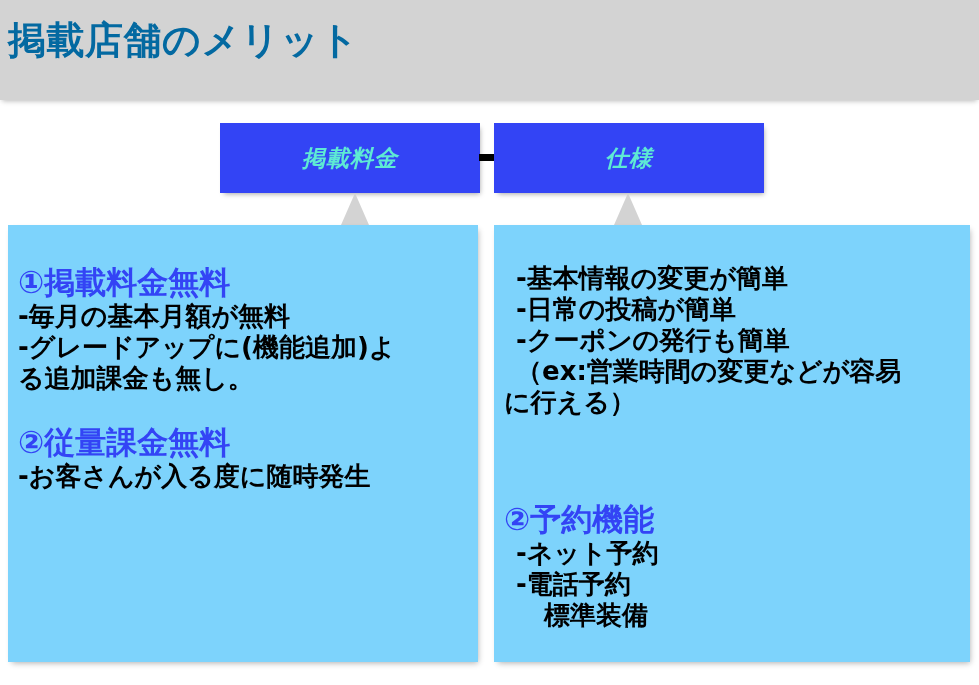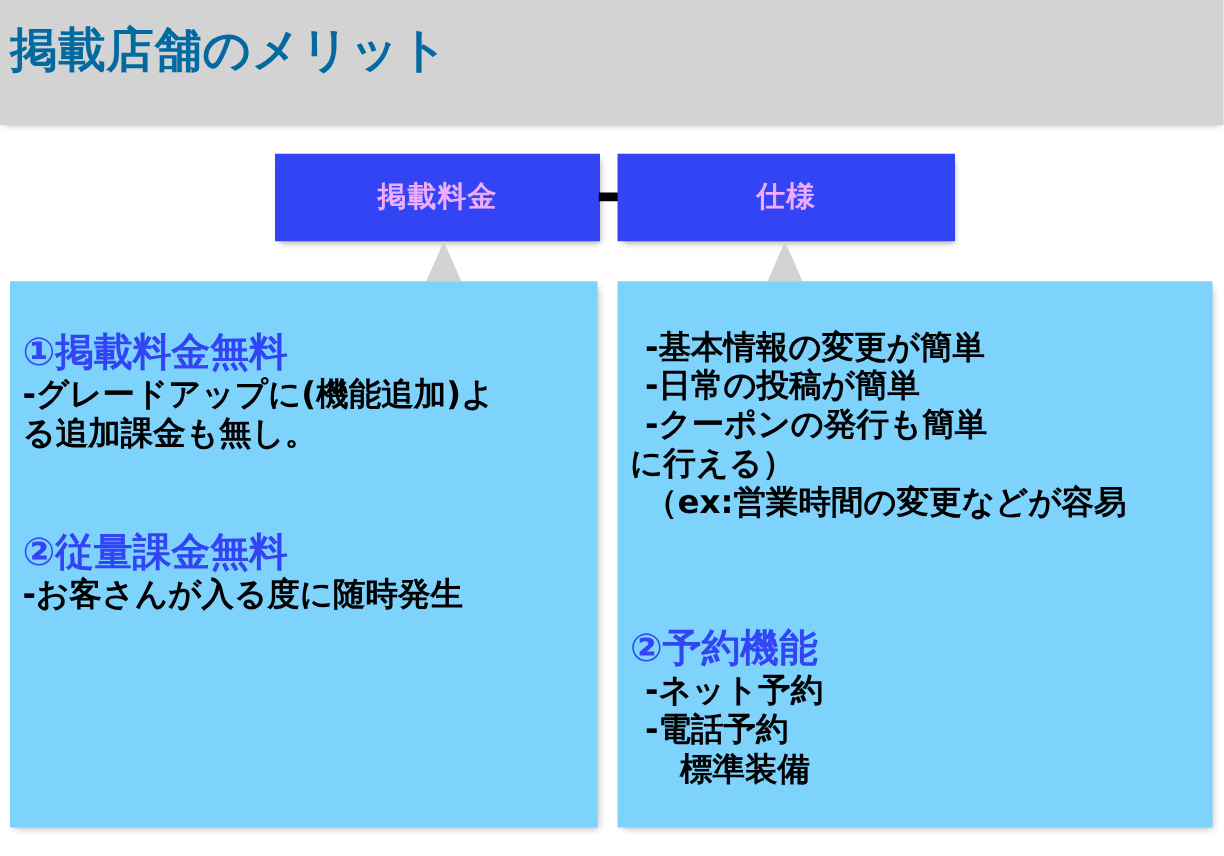--- a/index.html
+++ b/index.html
@@ -43,25 +43,26 @@
     position: absolute;
     top: 123px;
     height: 70px;
     background: #3344f5;
     box-shadow: 2px 3px 5px -2px rgba(0,0,0,0.35);
     display: flex;
     align-items: center;
     justify-content: center;
   }
   .blue-box-label {
-    color: #f0abfc;
+    color: #5eead4;
     font-size: 23px;
     font-weight: bold;
     letter-spacing: 1px;
     line-height: 1;
+    font-style: italic;
   }
   #box-fee  { left: 220px; width: 260px; }
   #box-spec { left: 494px; width: 270px; text-align: center; }
 
   .dash-separator {
     position: absolute;
     left: 479px;
     top: 154px;
     width: 20px;
     height: 7px;
@@ -138,39 +139,40 @@
   <span class="blue-box-label">仕様</span>
 </div>
 
 <div class="arrow-up" id="arrow-left"></div>
 <div class="arrow-up" id="arrow-right"></div>
 
 <div class="panel" id="panel-fee">
 
   <div class="section" id="fee-sec-1">
     <div class="section-heading">①掲載料金無料</div>
+    <div class="body-line">-毎月の基本月額が無料</div>
     <div class="body-line">-グレードアップに(機能追加)よ</div>
     <div class="body-line">る追加課金も無し。</div>
   </div>
 
   <div class="section" id="fee-sec-2">
     <div class="section-heading">②従量課金無料</div>
     <div class="body-line">-お客さんが入る度に随時発生</div>
   </div>
 
 </div>
 
 <div class="panel" id="panel-spec">
 
   <div class="section" id="spec-sec-1">
     <div class="body-line indent-1">-基本情報の変更が簡単</div>
     <div class="body-line indent-1">-日常の投稿が簡単</div>
     <div class="body-line indent-1">-クーポンの発行も簡単</div>
+    <div class="body-line indent-1">（ex:営業時間の変更などが容易</div>
     <div class="body-line">に行える）</div>
-    <div class="body-line indent-1">（ex:営業時間の変更などが容易</div>
   </div>
 
   <div class="section" id="spec-sec-2">
     <div class="section-heading">②予約機能</div>
     <div class="body-line indent-1">-ネット予約</div>
     <div class="body-line indent-1">-電話予約</div>
     <div class="body-line indent-2">標準装備</div>
   </div>
 
 </div>

